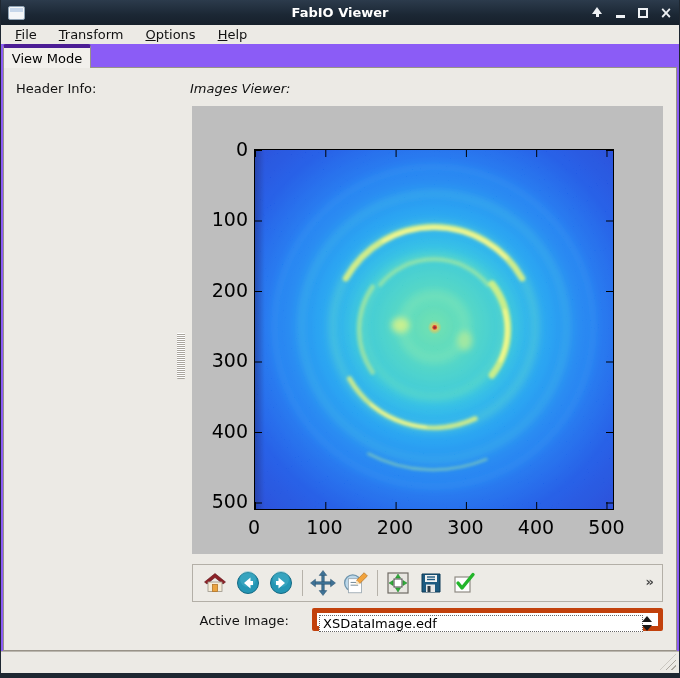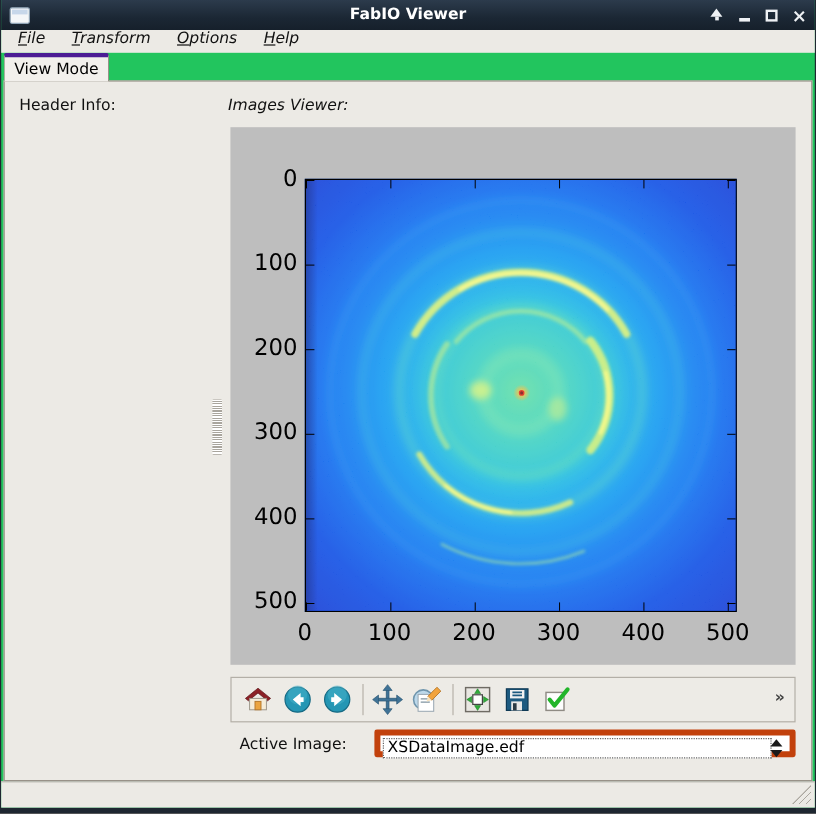--- a/index.html
+++ b/index.html
@@ -1,37 +1,37 @@
 <!DOCTYPE html>
 <html><head>
 <meta charset="utf-8">
 <style>
   html,body{margin:0;padding:0;background:#555;}
   *{box-sizing:border-box;font-family:"DejaVu Sans","Liberation Sans",sans-serif;}
   .window{position:relative;width:680px;height:678px;background:#1e2731;overflow:hidden;}
-  .app{position:absolute;left:1px;top:0;width:678px;height:673px;background:#22c55e;}
+  .app{position:absolute;left:1px;top:0;width:678px;height:673px;background:#8b5cf6;}
 
   
   .titlebar{position:absolute;left:0;top:0;width:100%;height:25px;
     background:linear-gradient(#2c3b4c,#1b2734 60%,#16202b);display:flex;align-items:center;}
   .win-icon{width:17px;height:14px;margin-left:7px;background:#f4f6f8;border:1px solid #8fa3b5;
     border-radius:2px;position:relative;}
   .win-icon::before{content:"";position:absolute;left:1px;right:1px;top:1px;height:4px;background:#c7d7ea;}
   .title-text{position:absolute;left:0;right:0;text-align:center;color:#fff;font-size:13px;font-weight:bold;}
   .tb-controls{position:absolute;right:6px;top:0;height:25px;display:flex;align-items:center;gap:9px;}
   .tb-btn{width:14px;height:14px;display:flex;align-items:center;justify-content:center;color:#eef1f4;cursor:pointer;}
   .glyph-up{width:0;height:0;border-left:5px solid transparent;border-right:5px solid transparent;border-bottom:7px solid #eef1f4;position:relative;top:-2px;}
   .glyph-up::after{content:"";position:absolute;left:-1.5px;top:7px;width:3px;height:3px;background:#eef1f4;}
   .glyph-min{width:9px;height:3px;background:#eef1f4;margin-top:7px;}
   .glyph-max{width:10px;height:10px;border:2px solid #eef1f4;}
   .glyph-x{font-size:15px;font-weight:bold;line-height:14px;}
 
   
   .menubar{position:absolute;left:0;top:25px;width:100%;height:19px;background:#eceae5;
-    display:flex;align-items:flex-start;padding-left:14px;font-style:italic;}
+    display:flex;align-items:center;padding-left:14px;}
   .menu-item{font-size:13px;color:#111;margin-right:22px;cursor:pointer;white-space:nowrap;}
   .menu-item u{text-decoration:underline;}
 
   
   .tabbar{position:absolute;left:0;top:44px;width:100%;height:24px;}
   .tab{position:absolute;font-size:13px;text-align:center;cursor:pointer;}
   .tab-active{left:2px;top:0;width:88px;height:24px;background:#f2f0ec;
     border:1px solid #989288;border-bottom:none;border-top:4px solid #4c1d95;
     border-radius:3px 3px 0 0;line-height:21px;z-index:3;}
   .tab-inactive{left:91px;top:2px;width:99px;height:22px;background:#d5d1c9;

